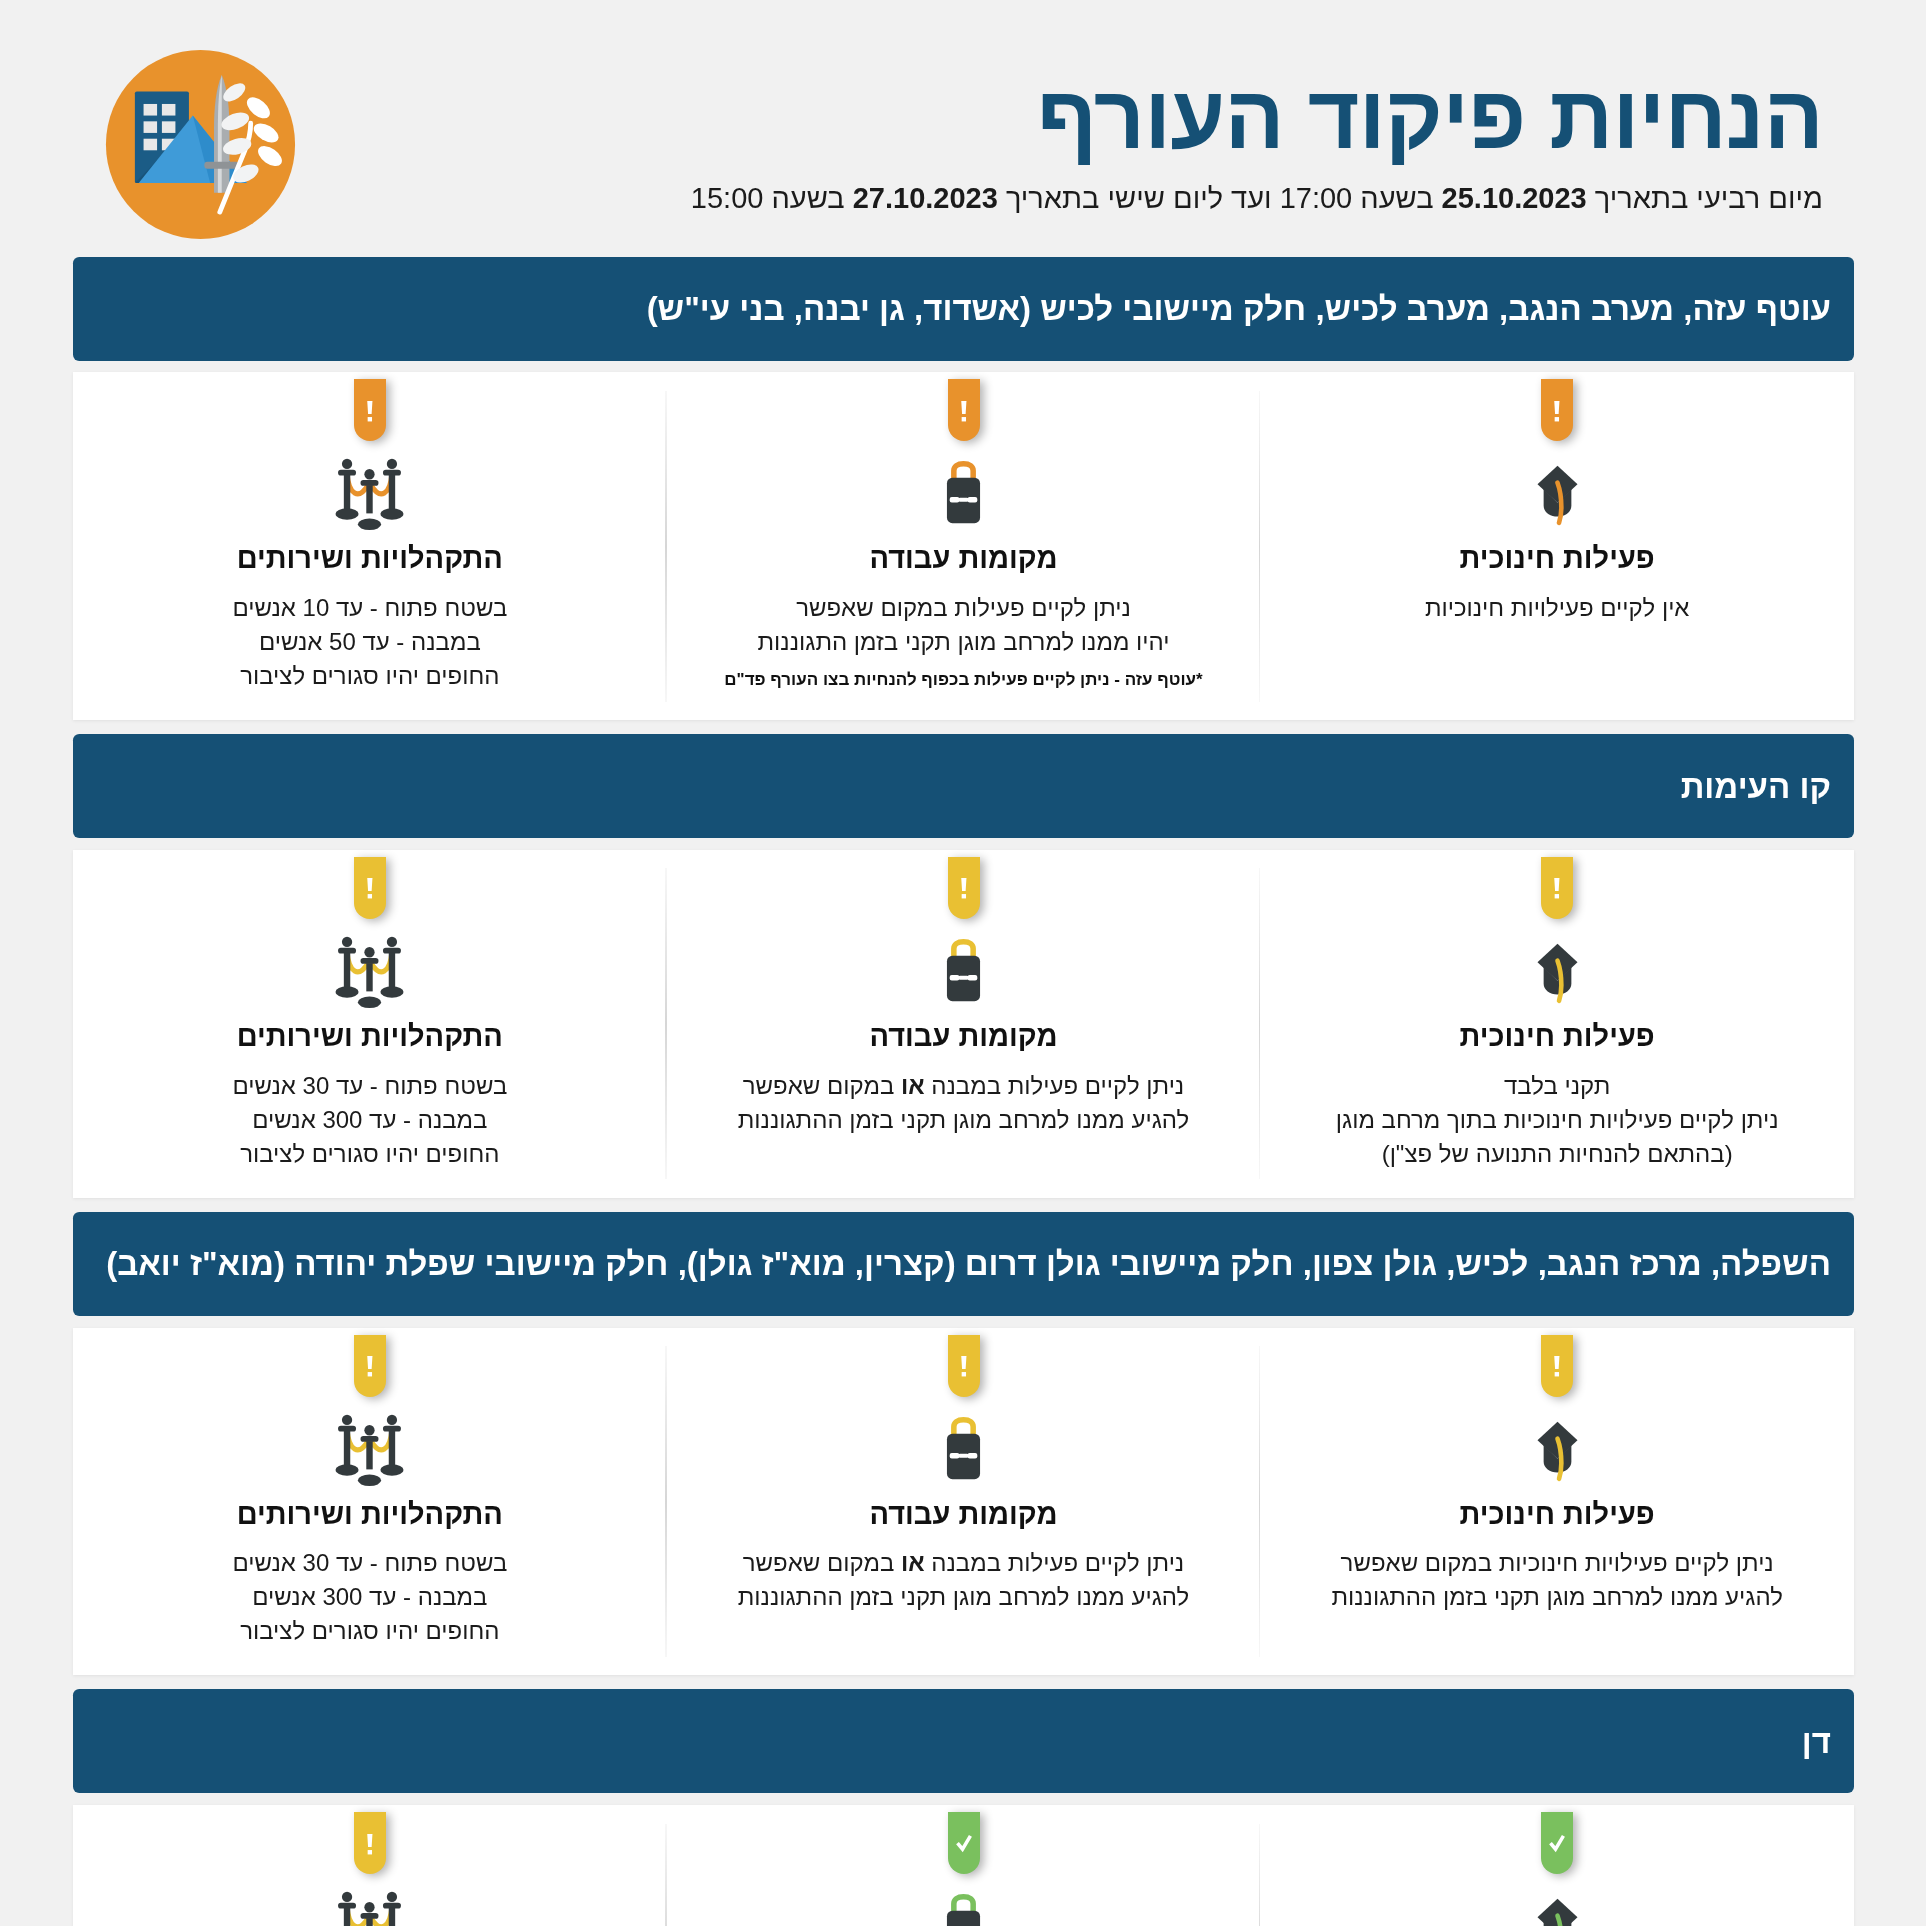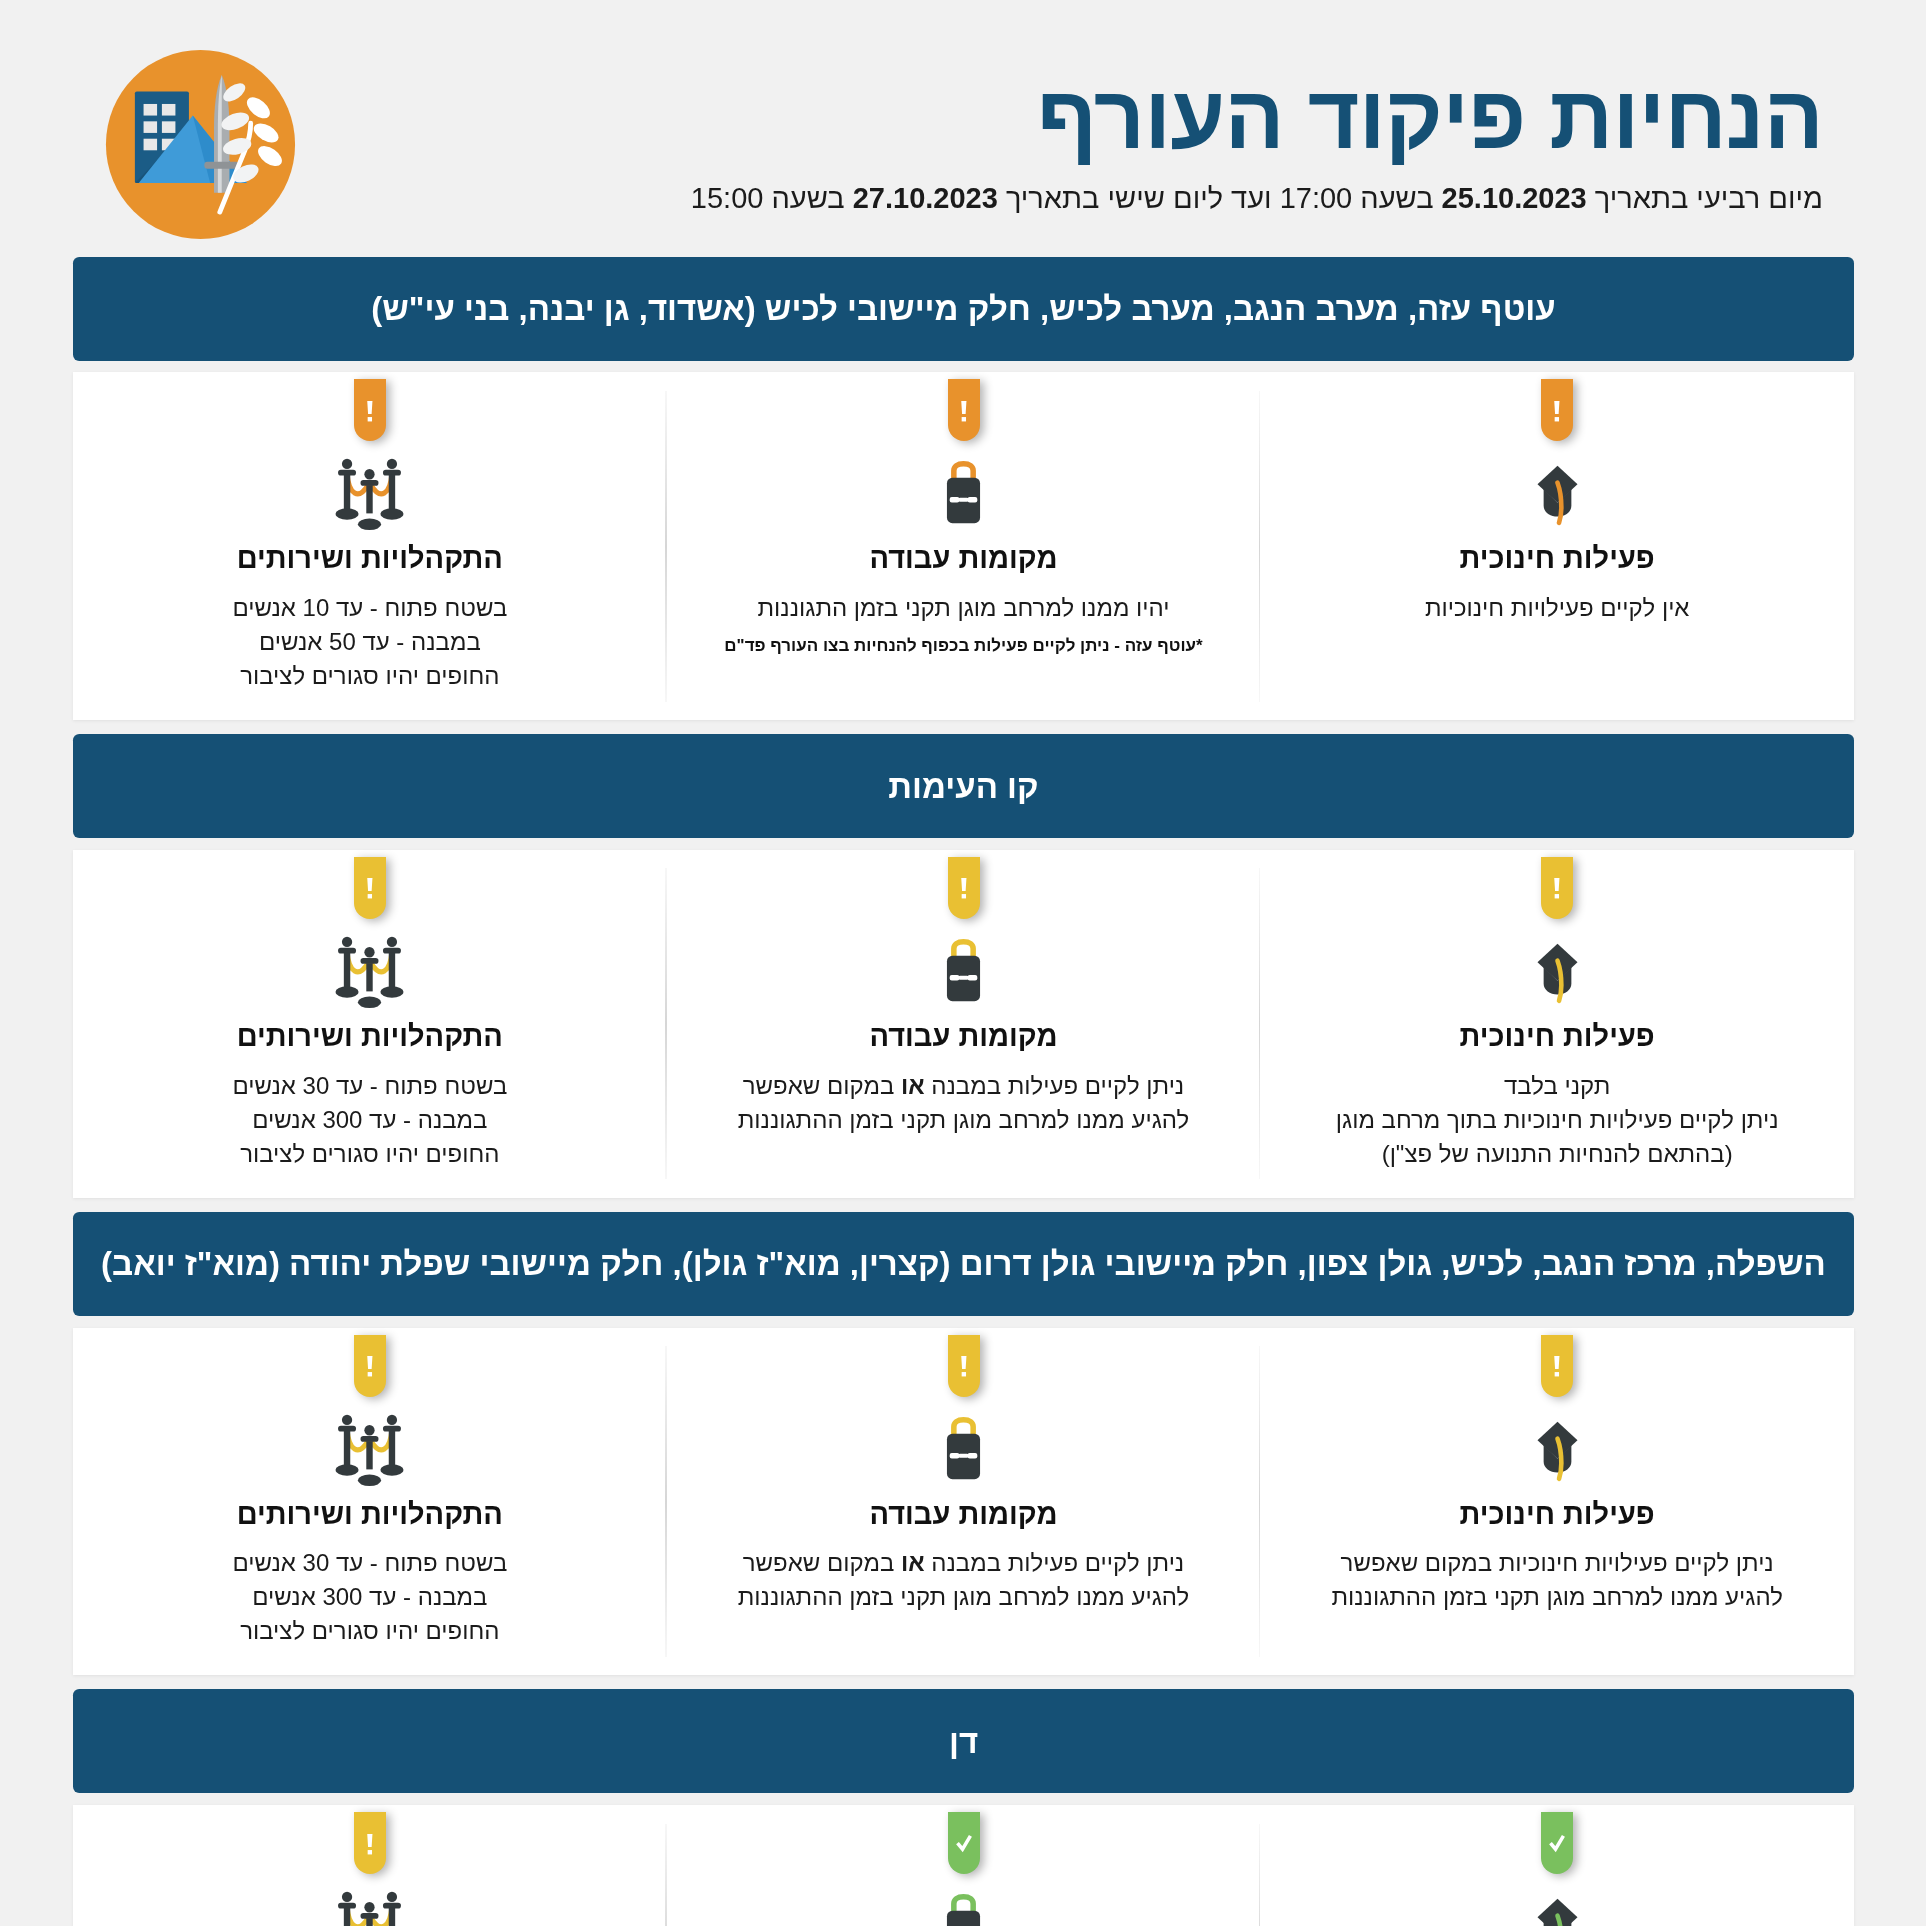--- a/index.html
+++ b/index.html
@@ -66,21 +66,20 @@
   .sections { padding: 0 73px; display: flex; flex-direction: column; }
 
   .section { margin-bottom: 14px; }
 
   .section-banner {
     background: #155075;
     border-radius: 6.2px;
     min-height: 104px;
     display: flex;
     align-items: center;
-    justify-content: center;
     padding: 15px 23px;
   }
   .section-banner-title {
     color: #ffffff;
     font-size: 33px;
     font-weight: bold;
     text-align: center;
     line-height: 1.2;
     white-space: nowrap;
   }
@@ -244,20 +243,21 @@
               <svg width="69" height="77" viewBox="0 0 100 110">
                 <path d="M36 34 L36 22 C36 16 41 12 50 12 C59 12 64 16 64 22 L64 34" stroke="#e8922c" stroke-width="8" fill="none" stroke-linecap="round"></path>
                 <rect x="26" y="32" width="48" height="66" rx="8" fill="#333a3d"></rect>
                 <rect x="30" y="60" width="14" height="8" rx="3" fill="#ffffff"></rect>
                 <rect x="56" y="60" width="14" height="8" rx="3" fill="#ffffff"></rect>
                 <rect x="43" y="61" width="14" height="6" rx="2" fill="#ffffff"></rect>
               </svg>
             </div>
             <div class="card-title">מקומות עבודה</div>
             <div class="card-body">
+              <div>ניתן לקיים פעילות במקום שאפשר</div>
               <div>יהיו ממנו למרחב מוגן תקני בזמן התגוננות</div>
             </div>
             <div class="card-note">*עוטף עזה - ניתן לקיים פעילות בכפוף להנחיות בצו העורף פד"ם</div>
           </div>
           <div class="card">
             <div class="badge" style="background: rgb(232, 146, 44);">
               <svg viewBox="0 0 40 80">
                 <path d="M14 18 L26 18 L24 48 L16 48 Z" fill="#ffffff"></path>
                 <rect x="15" y="55" width="10" height="10" fill="#ffffff"></rect>
               </svg>

